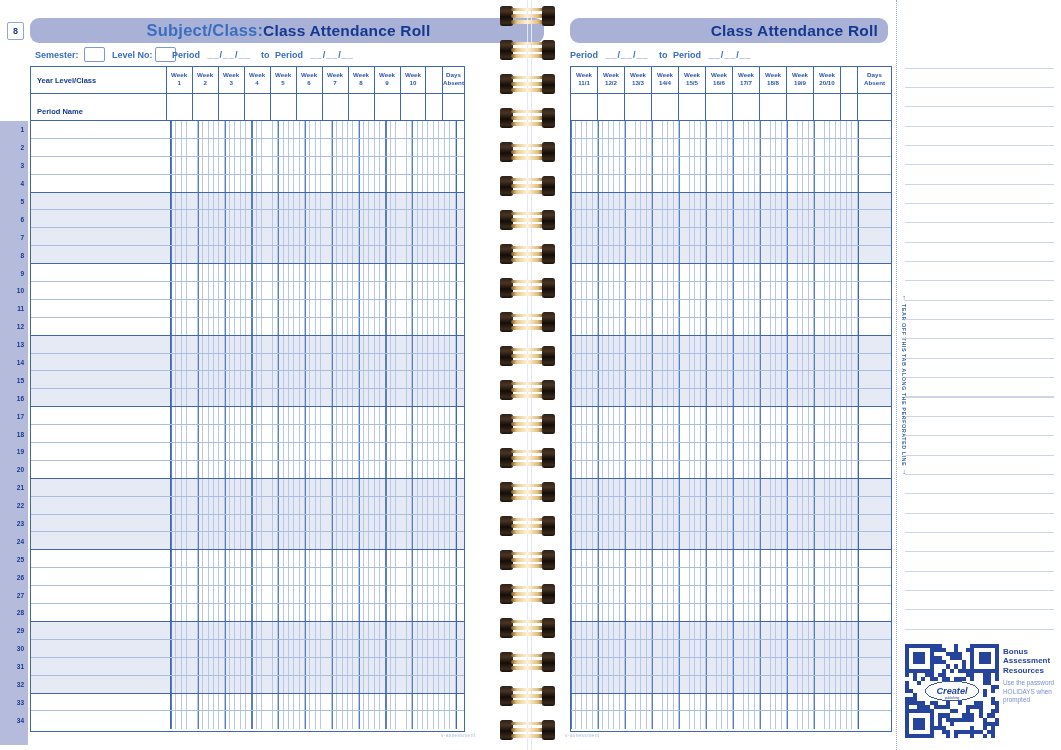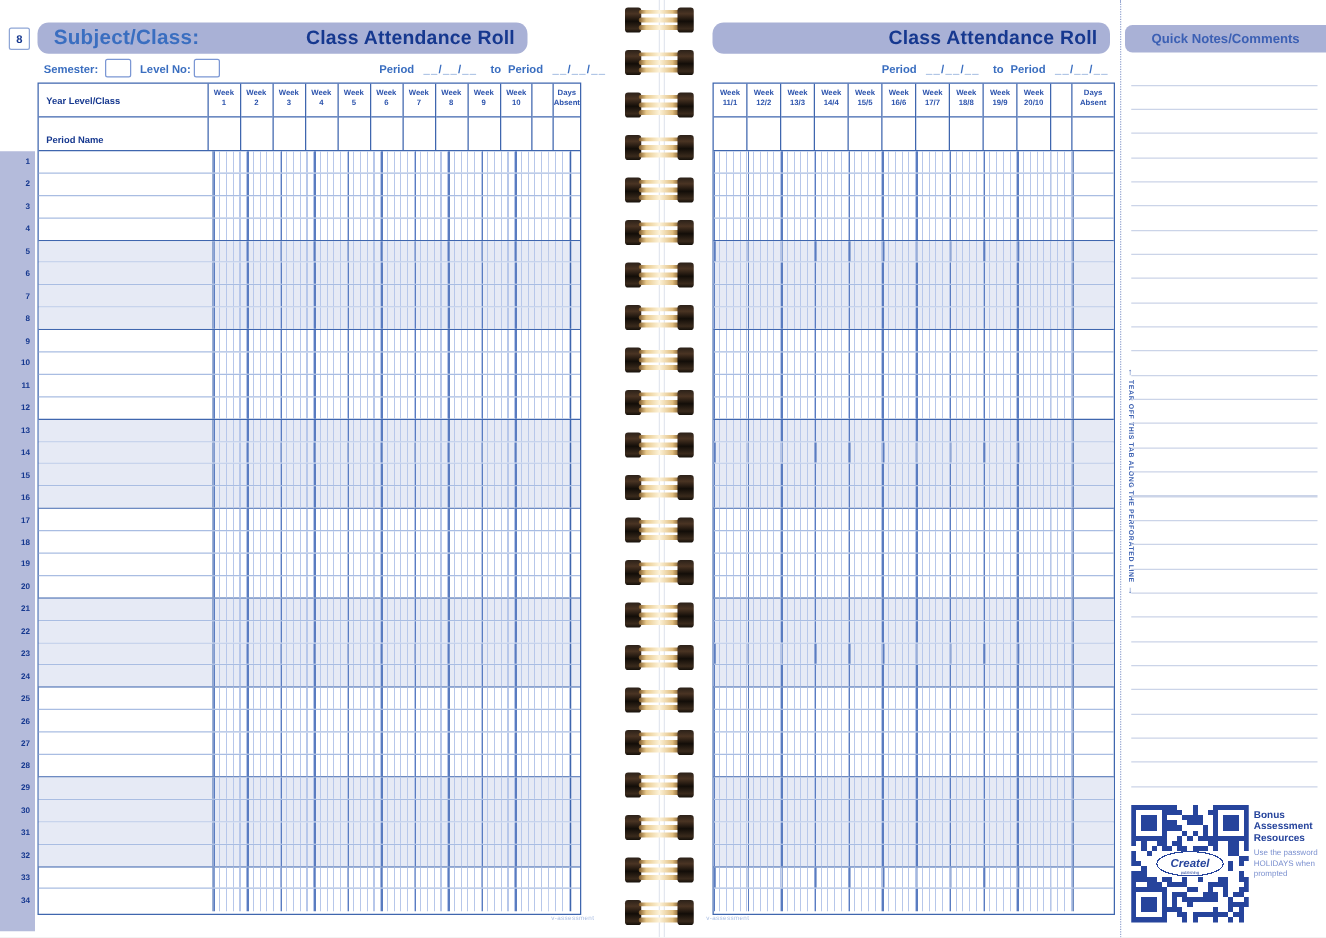--- a/index.html
+++ b/index.html
@@ -2,30 +2,30 @@
 <html style="--navy: #16388f; --blue: #3a6ec0; --bar-bg: #a9b1d6; --gutter-bg: #b4bbdb; --qr-blue: #26449c; --grid-dark: #3f66ae; --grid-mid: #5a7cc0; --grid-light: #b7c7ea; --row-tint: #e6eaf5; --wire-gold: #e8c98c;"><head>
 <meta charset="utf-8">
 <style>
   *{margin:0;padding:0;box-sizing:border-box}
   html,body{background:#fff}
   body{font-family:"Liberation Sans",sans-serif}
   #canvas{position:relative;width:1061px;height:750px;background:#fff;overflow:hidden;outline:1px solid #cfcfcf}
 
   
   .hbar{position:absolute;top:18px;height:25px;background:var(--bar-bg);border-radius:9px;display:flex;align-items:center}
-  .hbar.left{left:30px;width:392px;justify-content:space-between;padding:0 10px 0 13px}
+  .hbar.left{left:30px;width:514px;justify-content:center;padding:0 10px 0 13px}
   .hbar.right{left:570px;width:318px;justify-content:flex-end;padding:0 10px}
   .subject-lbl{font-size:16.5px;font-weight:600;color:var(--blue);letter-spacing:.2px}
   .roll-title{font-size:15.5px;font-weight:bold;color:var(--navy);letter-spacing:.2px}
   #page-num{position:absolute;left:7px;top:22px;width:17px;height:18px;background:#fff;border:1.2px solid #8fa6d6;border-radius:2px;display:flex;align-items:center;justify-content:center;font-size:9px;font-weight:bold;color:var(--navy)}
 
   
   .meta-lbl{position:absolute;top:50px;font-size:9px;font-weight:600;color:var(--blue)}
   .meta-box{position:absolute;top:47px;width:21px;height:15px;background:#fff;border:1.3px solid #7b97d4;border-radius:2px}
-  .period-group{position:absolute;top:50px;text-align:right;font-size:9px;color:var(--blue);font-weight:600}
+  .period-group{position:absolute;top:50px;text-align:left;font-size:9px;color:var(--blue);font-weight:600}
   .period-group .blank{letter-spacing:1px;font-weight:bold;margin:0 5px}
   .period-group .to{margin:0 3px}
 
   
   .atable{position:absolute;top:66px;border:1.5px solid var(--grid-dark);background:#fff}
   #left-table{left:30px;width:435px;height:666px}
   #right-table{left:570px;width:322px;height:666px}
   .t-header{display:flex;height:54px;border-bottom:1.4px solid var(--grid-dark)}
   .name-col{width:140px;border-right:1.4px solid var(--grid-dark);display:flex;flex-direction:column}
   .name-top{height:27px;border-bottom:1.2px solid var(--grid-dark);display:flex;align-items:center;padding-left:6px;font-size:7.5px;font-weight:bold;color:var(--navy)}
@@ -877,23 +877,20 @@
       </div>
     </div>
 
   <div id="perforation"></div>
   <div id="tear-strip">
     <span class="tear-arrow">↑</span>
     <span id="tear-text">TEAR OFF THIS TAB ALONG THE PERFORATED LINE</span>
     <span class="tear-arrow">↓</span>
   </div>
 
-  <div id="notes-bar">
-    <span>Quick Notes/Comments</span>
-  </div>
   <div id="notes-lines">
       <div class="nline" style="top: 67.5px;"></div>
       <div class="nline" style="top: 86.85px;"></div>
       <div class="nline" style="top: 106.2px;"></div>
       <div class="nline" style="top: 125.55px;"></div>
       <div class="nline" style="top: 144.9px;"></div>
       <div class="nline" style="top: 164.25px;"></div>
       <div class="nline" style="top: 183.6px;"></div>
       <div class="nline" style="top: 202.95px;"></div>
       <div class="nline" style="top: 222.3px;"></div>

